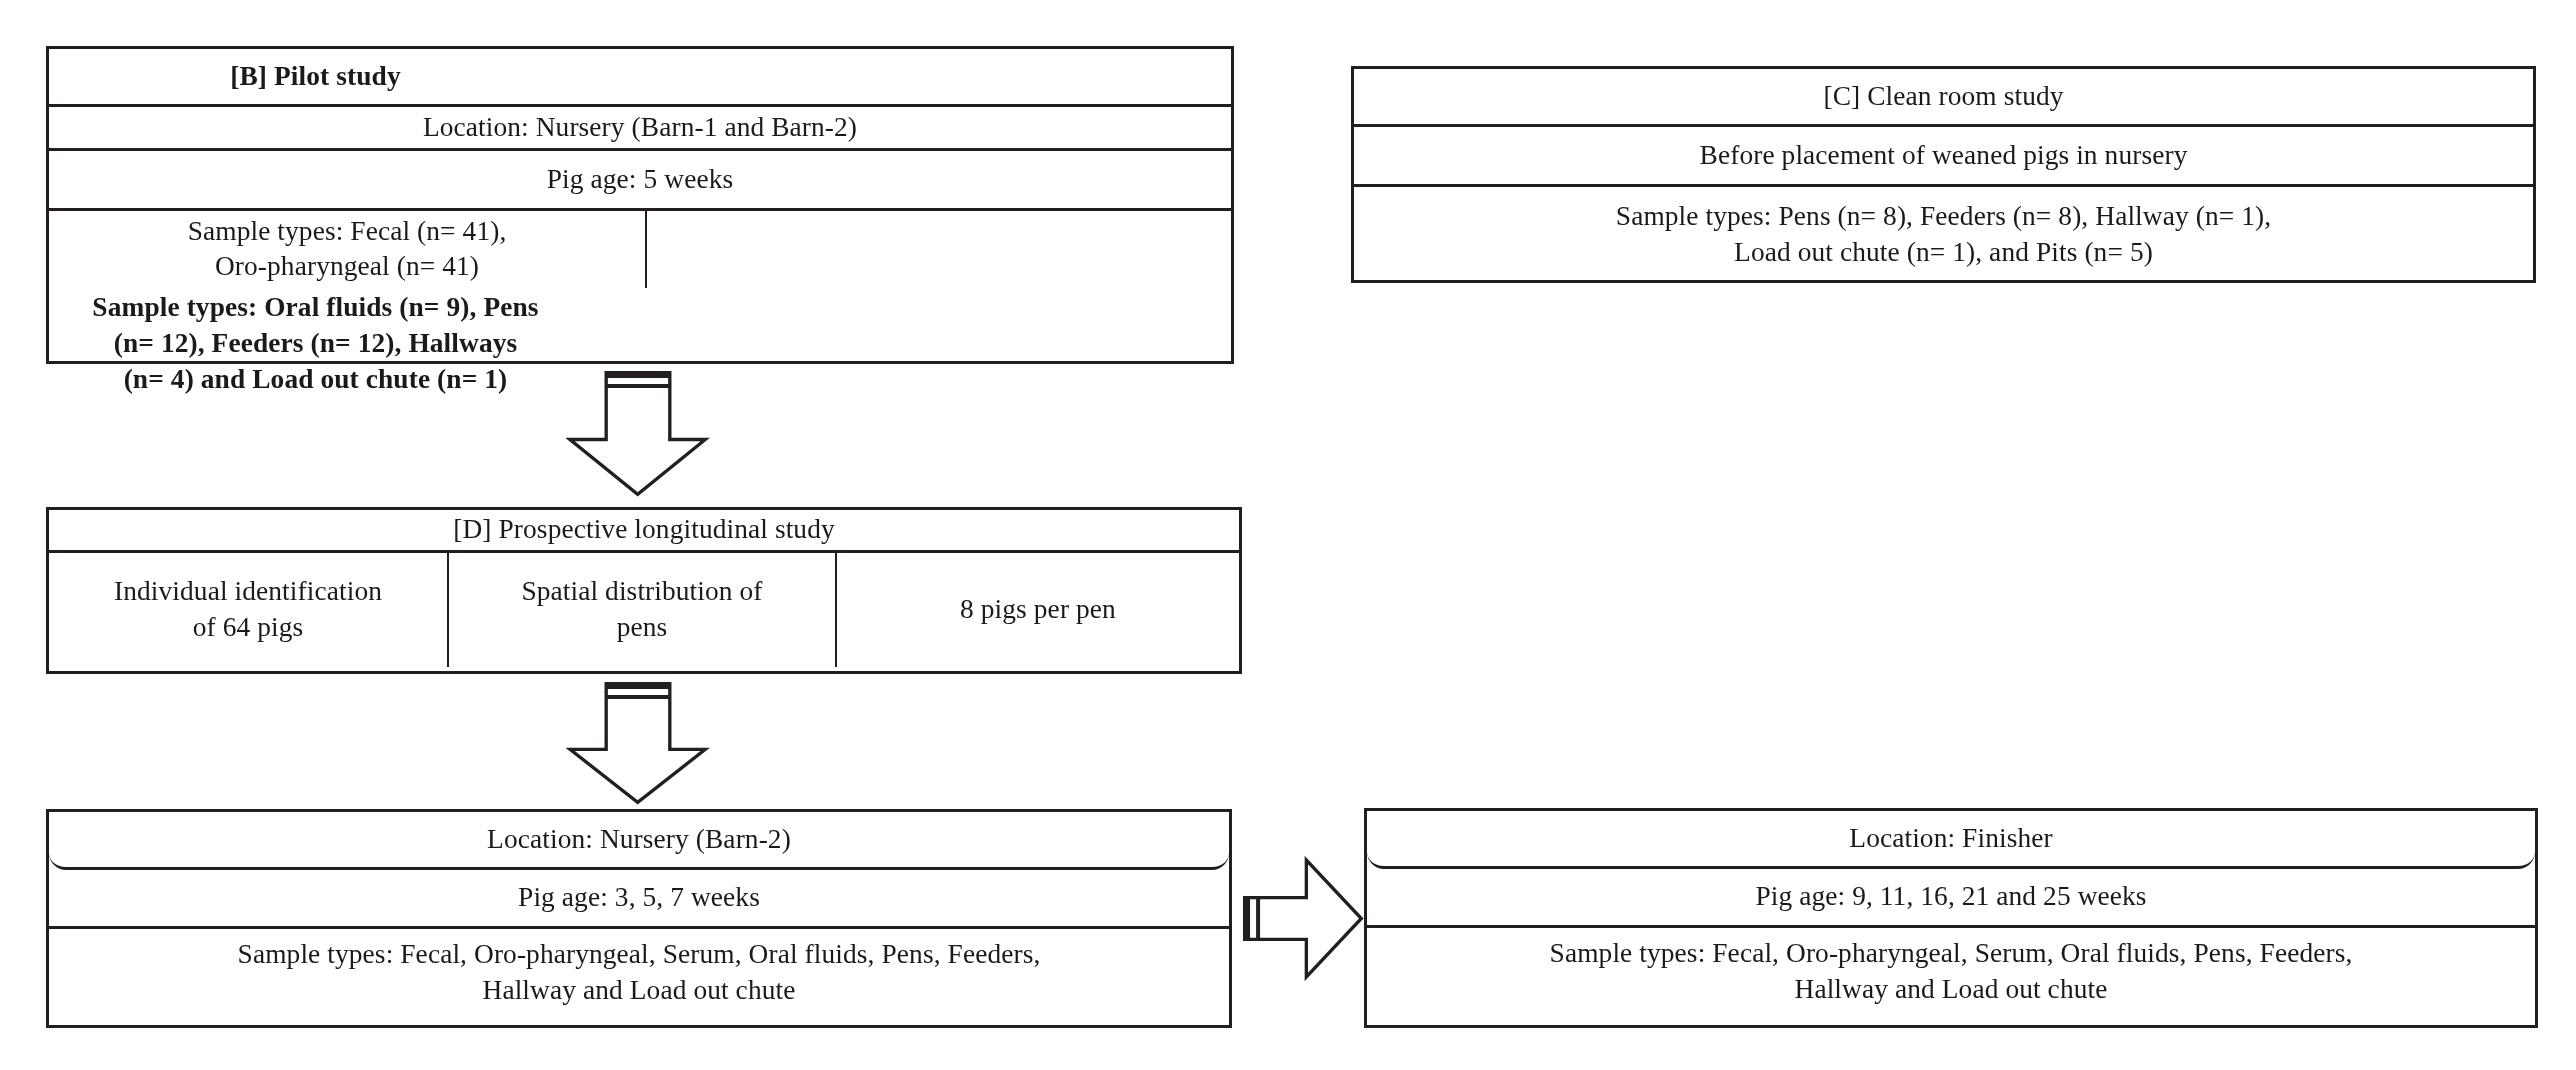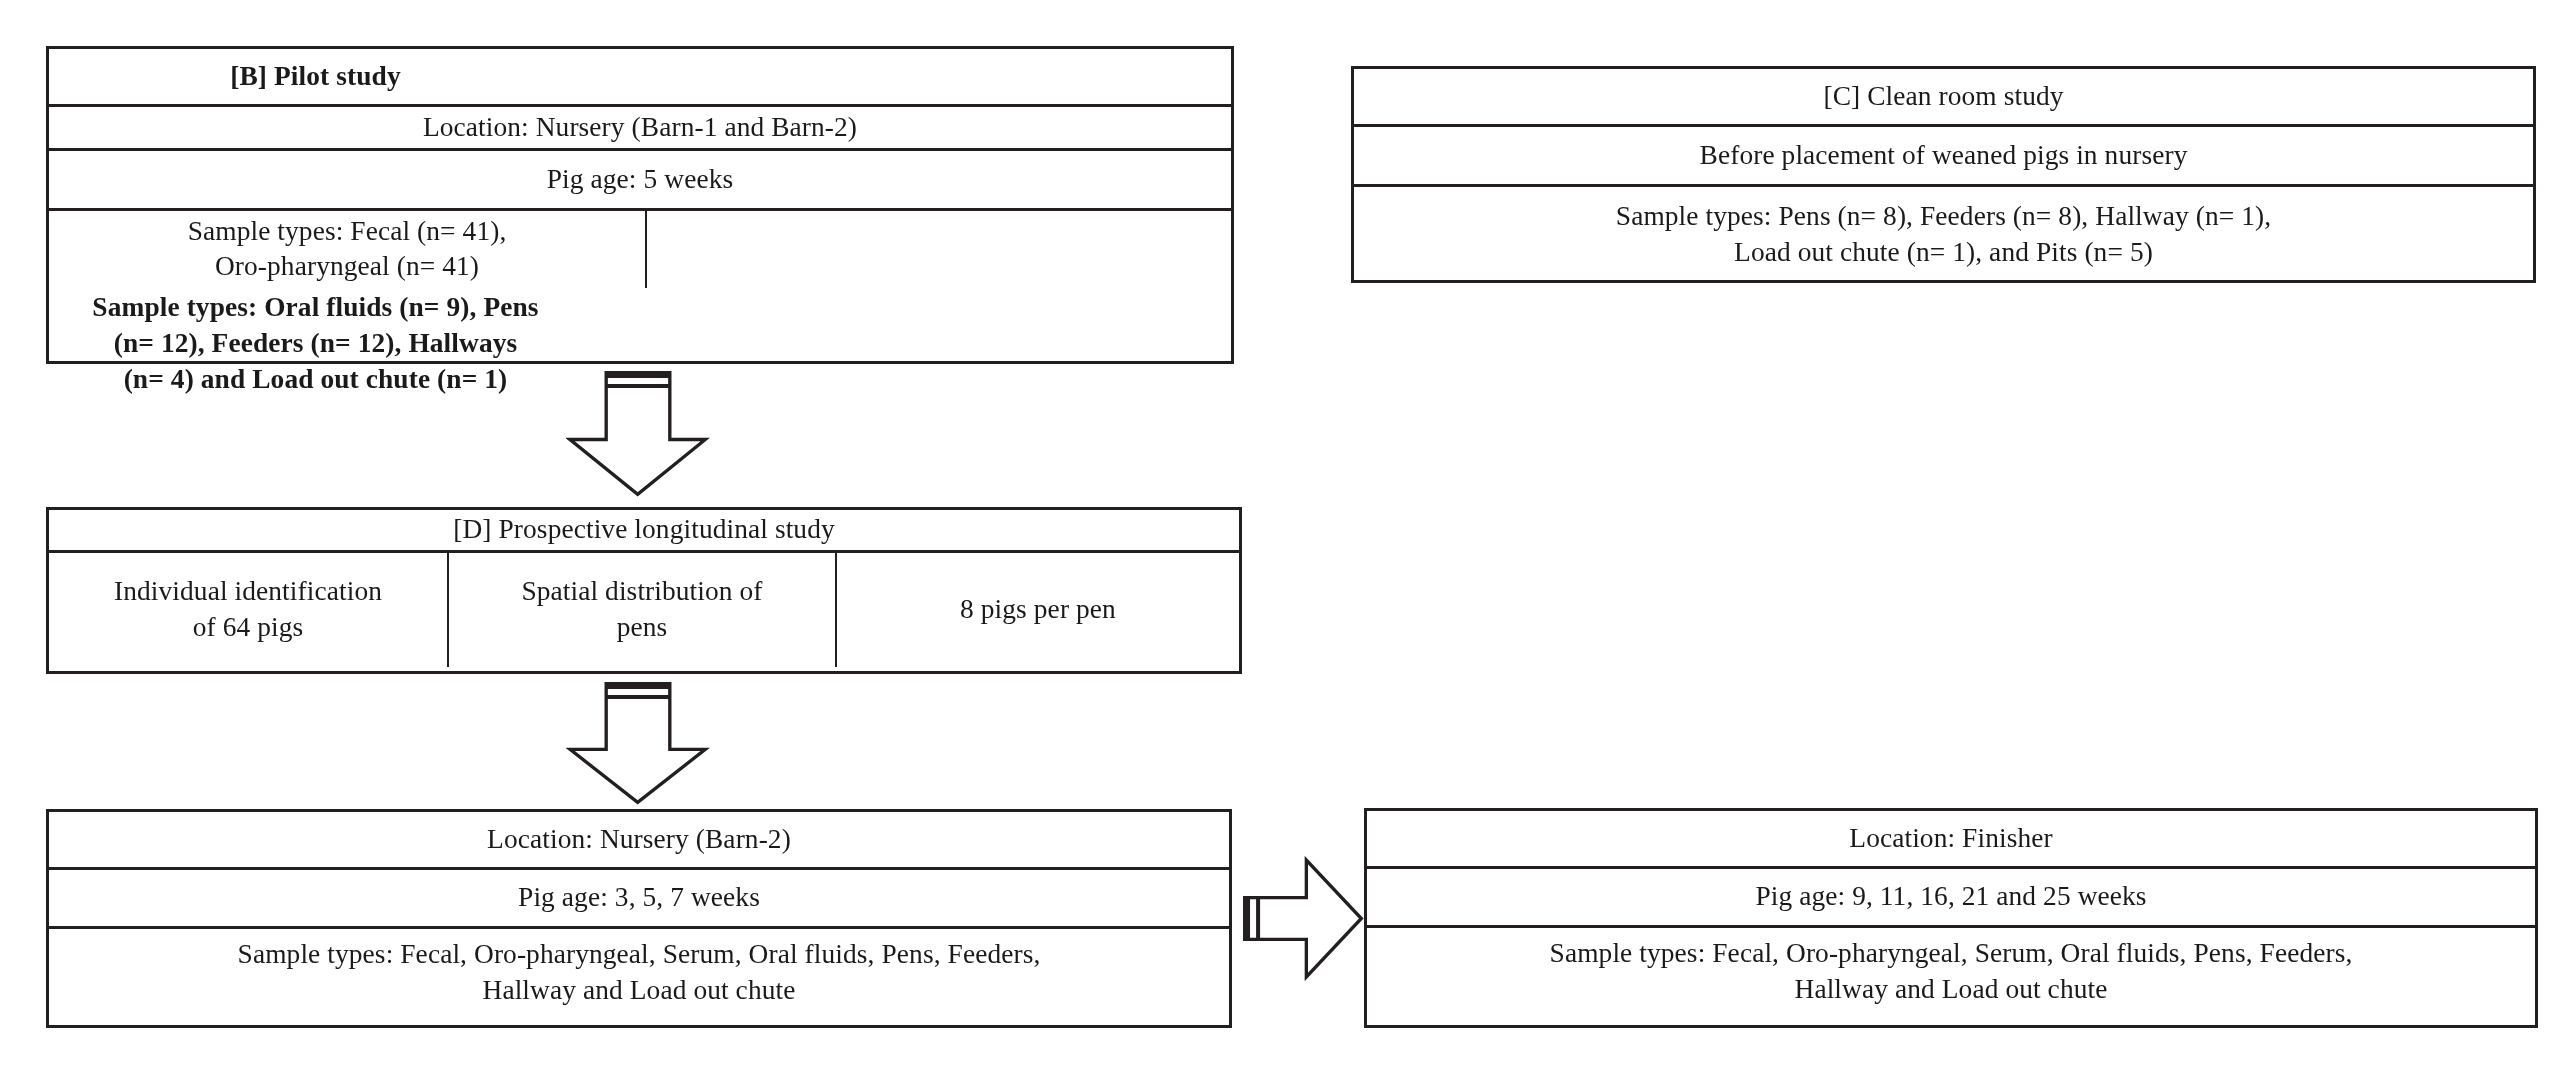--- a/index.html
+++ b/index.html
@@ -70,21 +70,21 @@
   .h-ab-3 { height: 60px; }
   .h-ab-4 { height: 136px; flex-direction: column; }
 
   .h-c-1 { height: 58px; }
   .h-c-2 { height: 60px; }
   .h-c-3 { height: 95px; }
 
   .h-d-1 { height: 43px; }
   .h-d-2 { height: 114px; justify-content: space-between; }
 
-  .h-n-1 { height: 58px; }
+  .h-n-1 { height: 58px; border-radius: 17px; }
   .h-n-2 { height: 59px; }
   .h-n-3 { height: 88px; }
 
   
   .ab-col-a { width: 598px; }
   .ab-col-b { width: 533px; font-weight: bold; }
 
   
   .d-col-1 { width: 400px; }
   .d-col-2 { width: 388px; }

